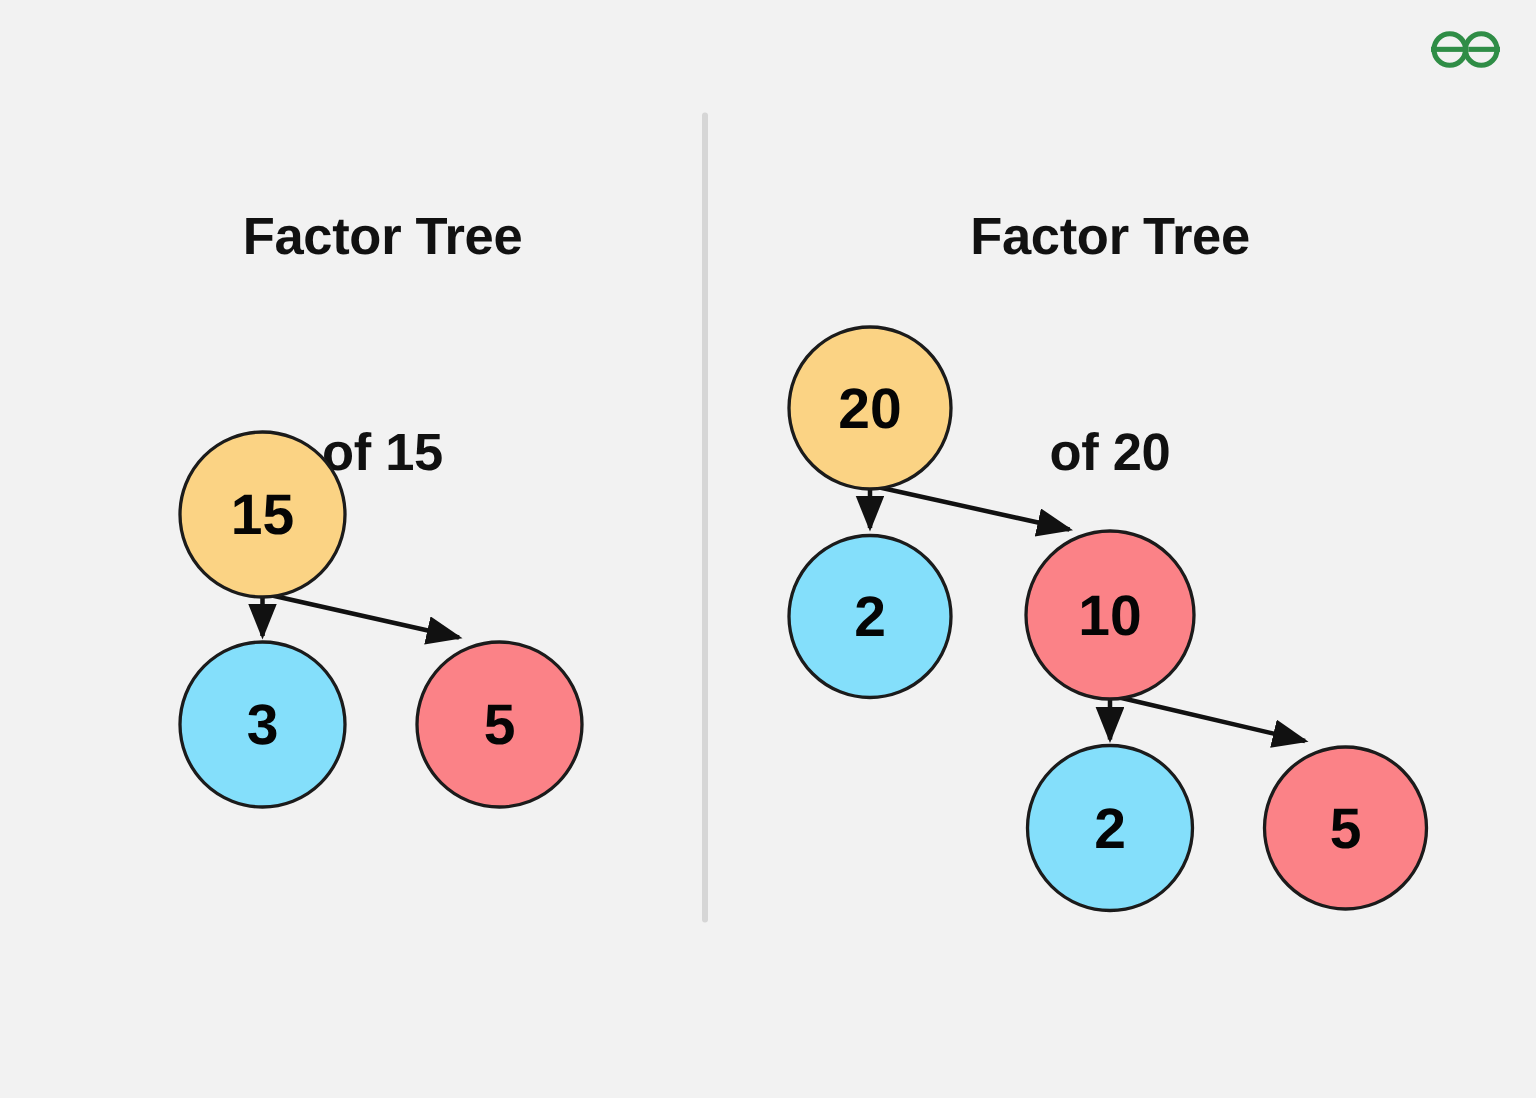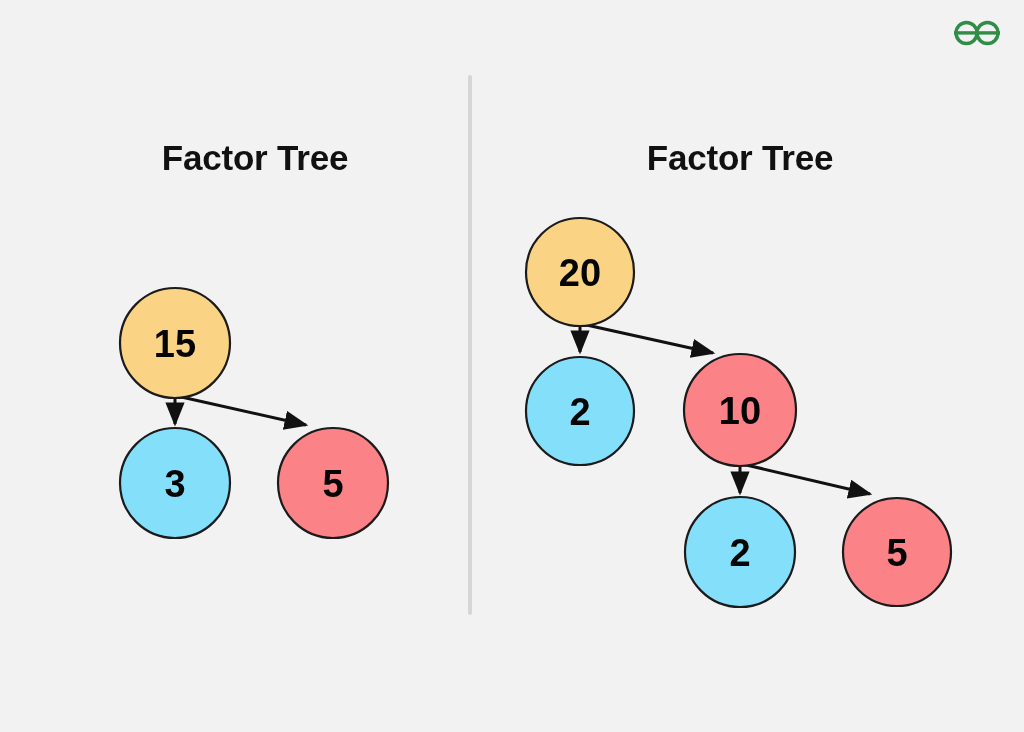--- a/index.html
+++ b/index.html
@@ -94,24 +94,26 @@
       <circle cx="37.5" cy="17" r="10.5"></circle>
     </g>
     <rect x="4" y="15.2" width="25" height="3.4" fill="#2f8d46"></rect>
     <rect x="29" y="15.2" width="21" height="3.4" fill="#2f8d46"></rect>
   </svg>
 
   <div class="divider"></div>
 
   <div class="panel-title" id="title-left">
     <span class="line">Factor Tree</span>
+    <span class="line">of 15</span>
   </div>
 
   <div class="panel-title" id="title-right">
     <span class="line">Factor Tree</span>
+    <span class="line">of 20</span>
   </div>
 
   <svg class="tree-svg" viewBox="0 0 1024 732">
     <defs>
       <marker id="arrowhead" markerWidth="9" markerHeight="9" refX="7.2" refY="3.2" orient="auto" markerUnits="strokeWidth">
         <path d="M0,0 L8,3.2 L0,6.4 z" fill="#111111"></path>
       </marker>
     </defs>
     <g id="edges-layer">
         <line x1="175" y1="396" x2="175" y2="424" class="edge-line" marker-end="url(#arrowhead)"></line>

